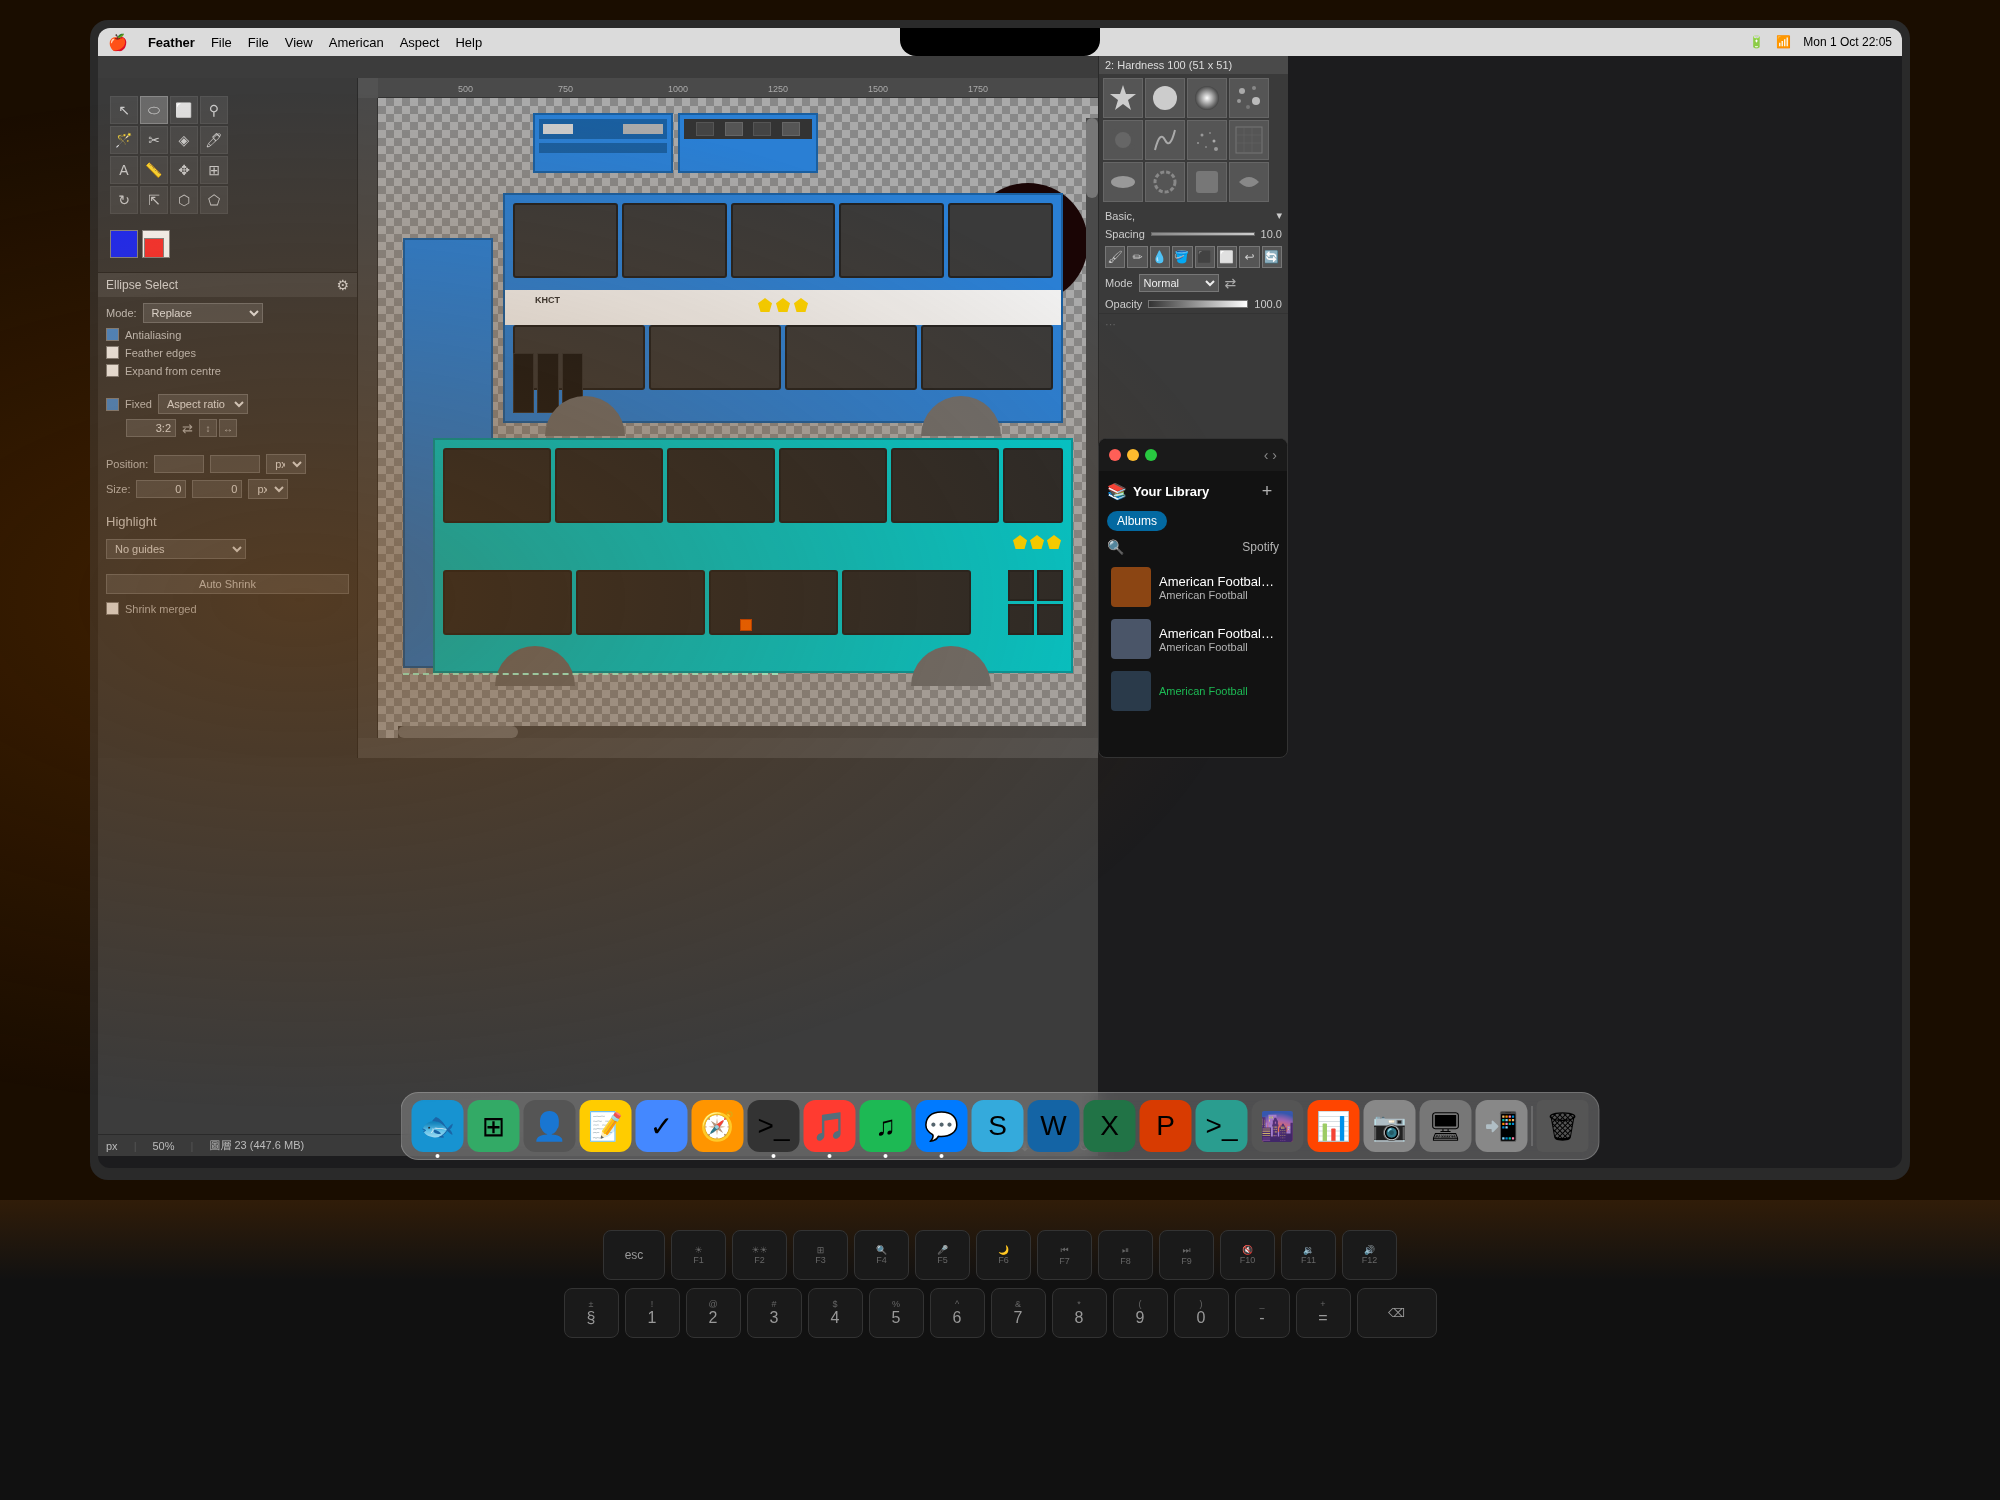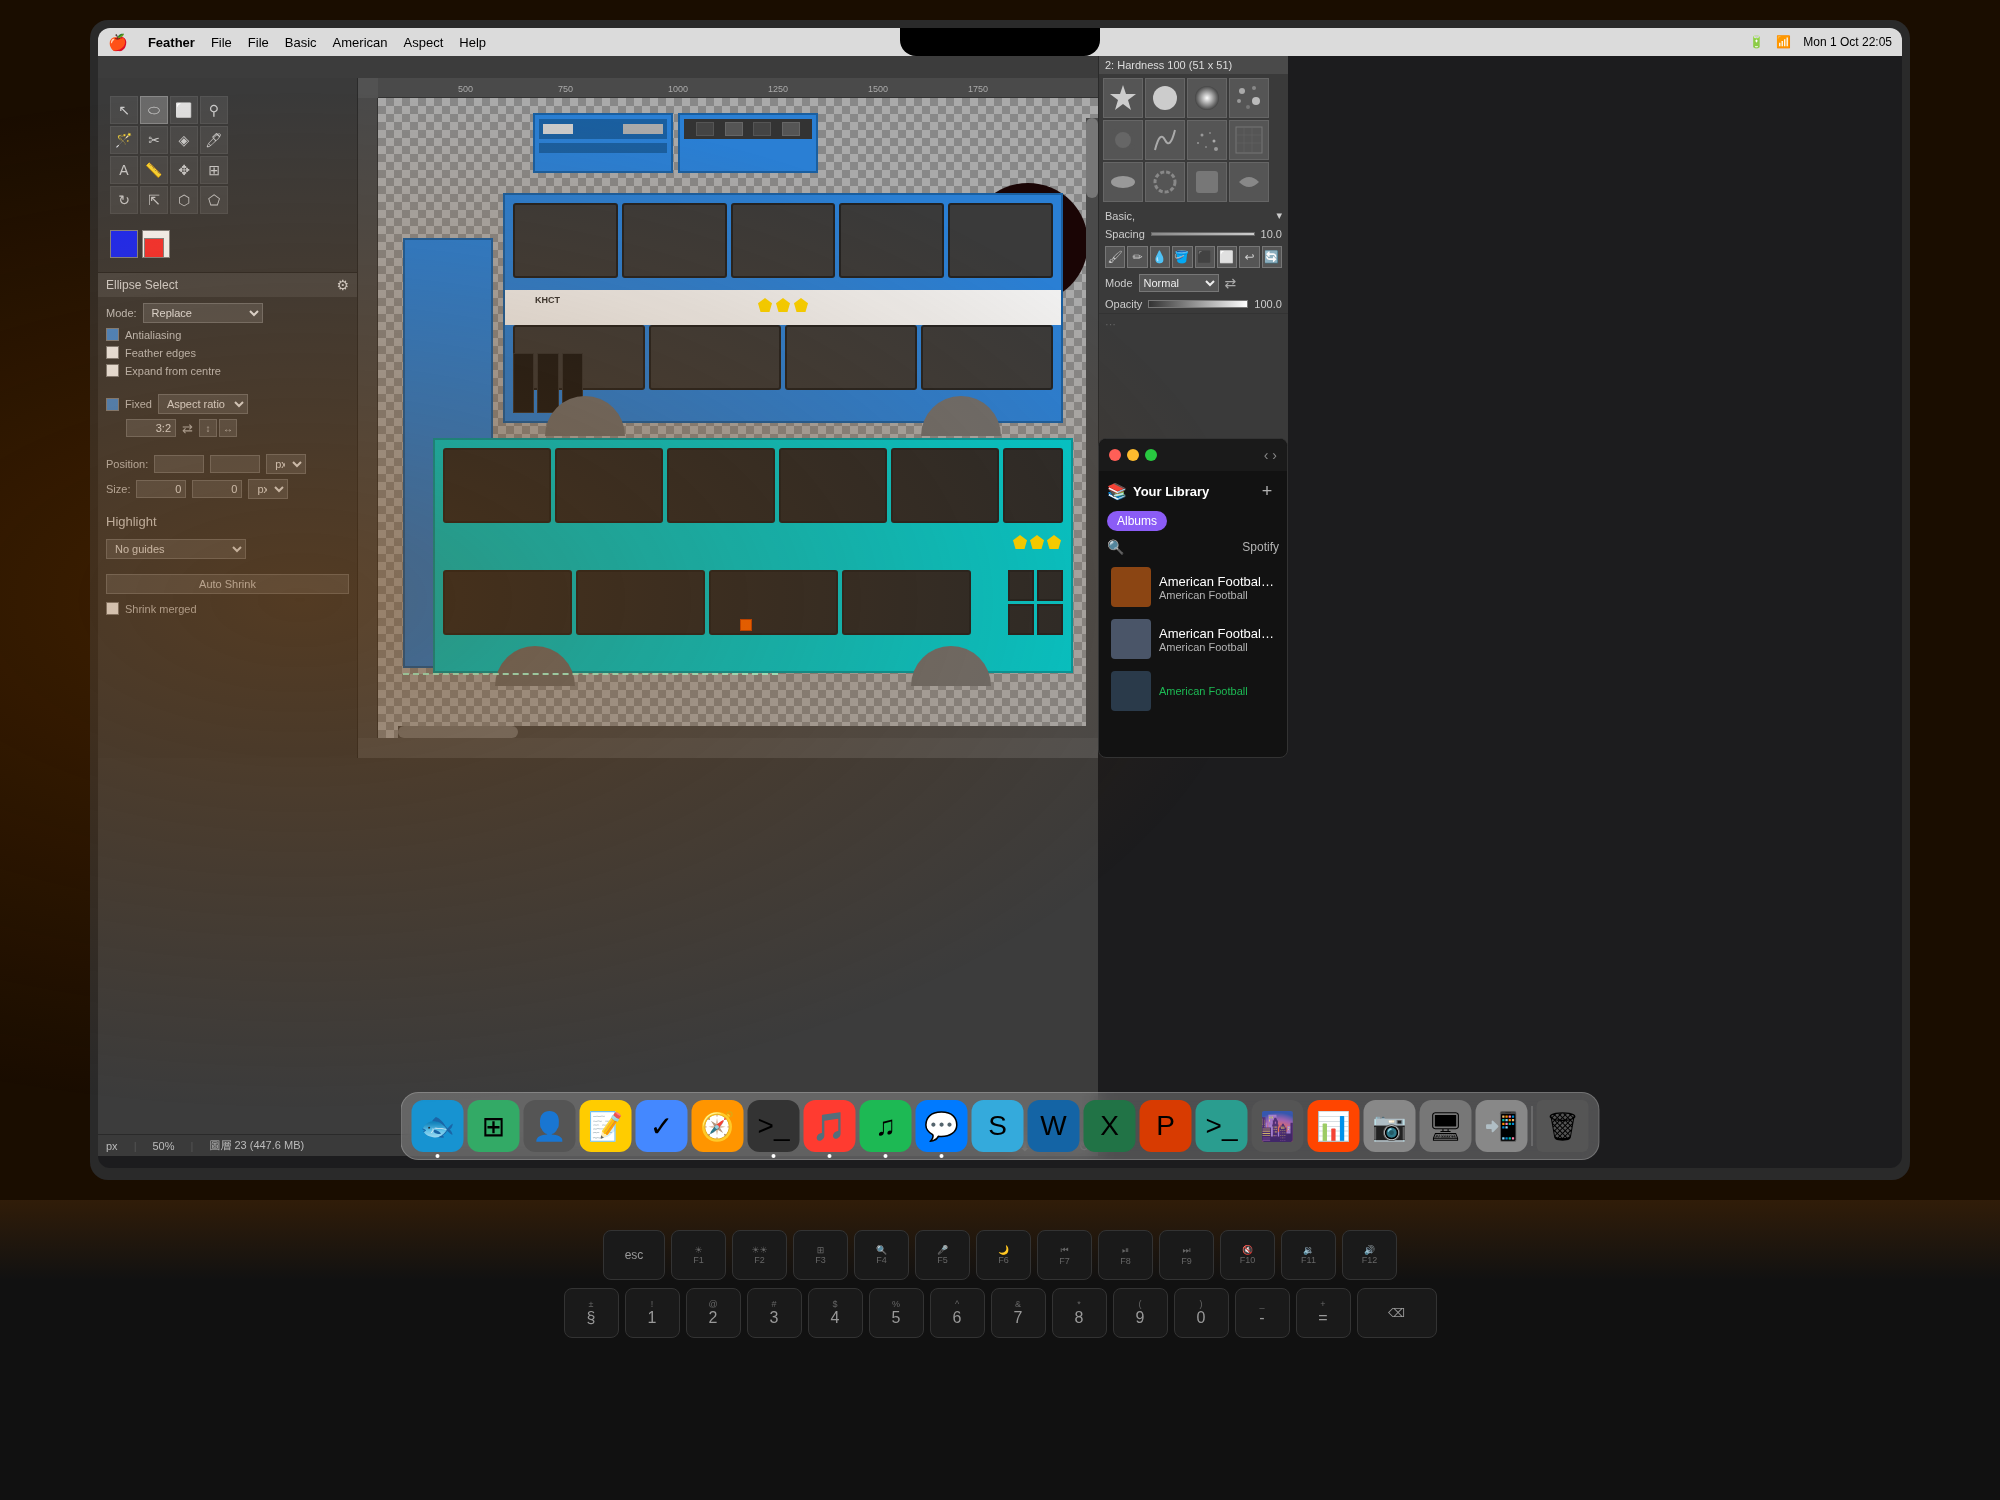--- a/index.html
+++ b/index.html
@@ -690,21 +690,21 @@
       justify-content: center;
     }
 
     .sp-filter-row {
       display: flex;
       gap: 8px;
       margin-bottom: 8px;
     }
 
     .sp-filter-chip {
-      background: #8b5cf6;
+      background: #0369a1;
       border-radius: 12px;
       padding: 3px 10px;
       font-size: 12px;
       color: #fff;
       cursor: pointer;
     }
 
     .sp-search-row {
       display: flex;
       align-items: center;
@@ -925,21 +925,21 @@
 
 <div class="laptop-shell">
   <div class="screen-bezel">
     <div class="notch"></div>
 
     <div class="menubar">
       <span class="menubar-apple">🍎</span>
       <span class="menubar-item bold">Feather</span>
       <span class="menubar-item">File</span>
       <span class="menubar-item">File</span>
-      <span class="menubar-item">Basic</span>
+      <span class="menubar-item">View</span>
       <span class="menubar-item">American</span>
       <span class="menubar-item">Aspect</span>
       <span class="menubar-item">Help</span>
       <div class="menubar-right">
         <span>🔋</span>
         <span>📶</span>
         <span>Mon 1 Oct  22:05</span>
       </div>
     </div>
 

